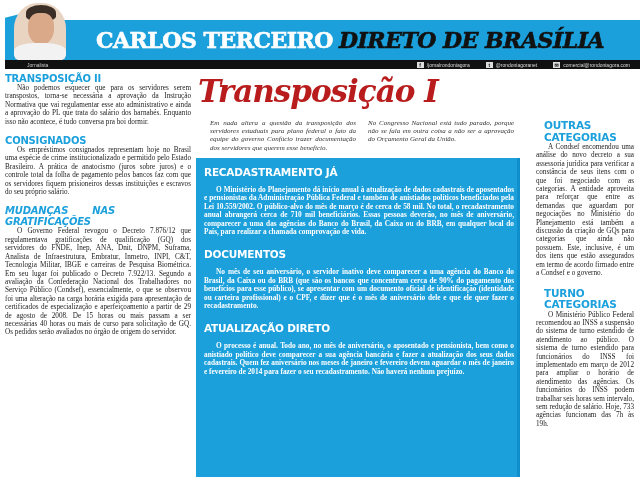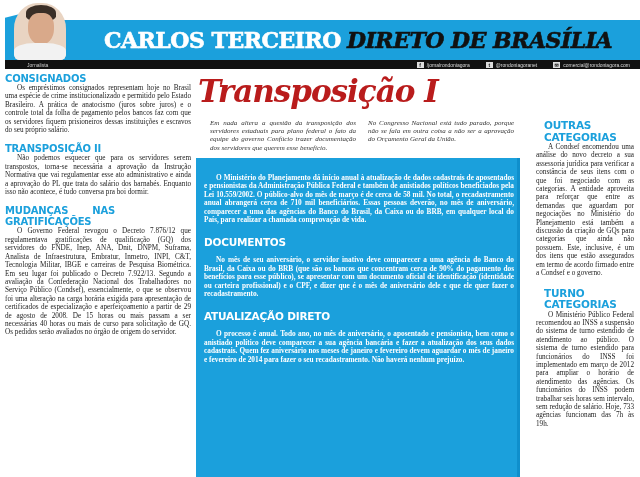--- a/index.html
+++ b/index.html
@@ -3,21 +3,21 @@
 <meta charset="utf-8">
 <style>
   * { box-sizing: border-box; margin: 0; padding: 0; }
   html, body { width: 640px; height: 477px; overflow: hidden; background: #fff; }
   body { font-family: "Liberation Serif", serif; color: #222; position: relative; }
 
   
   .header { position: absolute; left: 0; top: 0; width: 640px; height: 70px; }
   .banner { position: absolute; left: 5px; top: 20px; width: 635px; height: 40px; background: #1ba0dc; }
   .banner-tab { position: absolute; left: 5px; top: 14px; width: 30px; height: 12px; background: #1ba0dc; transform: skewY(-14deg); }
-  .banner-title { position: absolute; left: 104px; top: 22px; height: 36px; display: flex; align-items: center; white-space: nowrap; }
+  .banner-title { position: absolute; left: 96px; top: 22px; height: 36px; display: flex; align-items: center; white-space: nowrap; }
   .name { font-family: "DejaVu Serif", serif; font-weight: bold; font-size: 22px; color: #fff; letter-spacing: -0.5px; -webkit-text-stroke: 0.6px #fff; }
   .column-name { font-family: "DejaVu Serif", serif; font-weight: bold; font-style: italic; font-size: 22px; color: #111; margin-left: 6px; letter-spacing: -0.5px; text-align: right; -webkit-text-stroke: 0.6px #111; }
   .strip { position: absolute; left: 5px; top: 60px; width: 635px; height: 9px; background: #111; display: flex; align-items: center; }
   .role { font-family: "Liberation Sans", sans-serif; font-size: 5px; color: #ccc; margin-left: 22px; }
   .contacts { position: absolute; right: 10px; top: 0; height: 9px; display: flex; align-items: center; gap: 16px; }
   .contact { display: flex; align-items: center; gap: 3px; font-family: "Liberation Sans", sans-serif; font-size: 5px; color: #ddd; }
   .c-icon { width: 7px; height: 6px; background: #ddd; color: #111; font-size: 5px; line-height: 6px; text-align: center; font-weight: bold; }
   .avatar { position: absolute; left: 14px; top: 3px; width: 52px; height: 57px; border-radius: 45% 45% 10% 10%; overflow: hidden; background: #e9d4c2; }
   .avatar .hair { position: absolute; left: 12px; top: 2px; width: 30px; height: 16px; background: #3a2e26; border-radius: 50% 50% 30% 30%; }
   .avatar .face { position: absolute; left: 14px; top: 10px; width: 26px; height: 32px; background: #d9a98a; border-radius: 40% 40% 50% 50%; }
@@ -73,42 +73,43 @@
       <div class="contact">
         <span class="c-icon">✉</span>
         <span>comercial@rondoniagora.com</span>
       </div>
     </div>
   </div>
 </div>
 
 <div class="col left">
   <div class="sec">
+    <div class="sec-head">TRANSPOSIÇÃO II</div>
+    <p>Não podemos esquecer que para os servidores serem transpostos, torna-se necessária a aprovação da Instrução Normativa que vai regulamentar esse ato administrativo e ainda a aprovação do PL que trata do salário dos barnabés. Enquanto isso não acontece, é tudo conversa pra boi dormir.</p>
+  </div>
+  <div class="sec">
     <div class="sec-head">CONSIGNADOS</div>
     <p>Os empréstimos consignados representam hoje no Brasil uma espécie de crime institucionalizado e permitido pelo Estado Brasileiro. A prática de anatocismo (juros sobre juros) e o controle total da folha de pagamento pelos bancos faz com que os servidores fiquem prisioneiros dessas instituições e escravos do seu próprio salário.</p>
   </div>
   <div class="sec">
-    <div class="sec-head">TRANSPOSIÇÃO II</div>
-    <p>Não podemos esquecer que para os servidores serem transpostos, torna-se necessária a aprovação da Instrução Normativa que vai regulamentar esse ato administrativo e ainda a aprovação do PL que trata do salário dos barnabés. Enquanto isso não acontece, é tudo conversa pra boi dormir.</p>
-  </div>
-  <div class="sec">
-    <div class="sec-head" style="width:110px;">MUDANÇAS NAS GRATIFICAÇÕES</div>
+    <div class="sec-head" style="width:110px;font-style:italic;">MUDANÇAS NAS GRATIFICAÇÕES</div>
     <p>O Governo Federal revogou o Decreto 7.876/12 que regulamentava gratificações de qualificação (GQ) dos servidores do FNDE, Inep, ANA, Dnit, DNPM, Suframa, Analista de Infraestrutura, Embratur, Inmetro, INPI, C&amp;T, Tecnologia Militar, IBGE e carreiras de Pesquisa Biométrica. Em seu lugar foi publicado o Decreto 7.922/13. Segundo a avaliação da Confederação Nacional dos Trabalhadores no Serviço Público (Condsef), essencialmente, o que se observou foi uma alteração na carga horária exigida para apresentação de certificados de especialização e aperfeiçoamento a partir de 29 de agosto de 2008. De 15 horas ou mais passam a ser necessárias 40 horas ou mais de curso para solicitação de GQ. Os pedidos serão avaliados no órgão de origem do servidor.</p>
   </div>
 </div>
 
 <div class="col mid">
   <div class="main-title">Transposição I</div>
   <div class="intro">
     <div>Em nada altera a questão da transposição dos servidores estaduais para plano federal o fato da equipe do governo Confúcio trazer documentação dos servidores que querem esse benefício.</div>
     <div>No Congresso Nacional está tudo parado, porque não se fala em outra coisa a não ser a aprovação do Orçamento Geral da União.</div>
   </div>
   <div class="blue-box">
     <div class="blue-edge"></div>
     <div class="sec">
+      <div class="sec-head">RECADASTRAMENTO JÁ</div>
       <p>O Ministério do Planejamento dá início anual à atualização de dados cadastrais de aposentados e pensionistas da Administração Pública Federal e também de anistiados políticos beneficiados pela Lei 10.559/2002. O público-alvo do mês de março é de cerca de 58 mil. No total, o recadastramento anual abrangerá cerca de 710 mil beneficiários. Essas pessoas deverão, no mês de aniversário, comparecer a uma das agências do Banco do Brasil, da Caixa ou do BRB, em qualquer local do País, para realizar a chamada comprovação de vida.</p>
     </div>
     <div class="sec">
       <div class="sec-head">DOCUMENTOS</div>
       <p>No mês de seu aniversário, o servidor inativo deve comparecer a uma agência do Banco do Brasil, da Caixa ou do BRB (que são os bancos que concentram cerca de 90% do pagamento dos benefícios para esse público), se apresentar com um documento oficial de identificação (identidade ou carteira profissional) e o CPF, e dizer que é o mês de aniversário dele e que ele quer fazer o recadastramento.</p>
     </div>
     <div class="sec">
       <div class="sec-head">ATUALIZAÇÃO DIRETO</div>
       <p>O processo é anual. Todo ano, no mês de aniversário, o aposentado e pensionista, bem como o anistiado político deve comparecer a sua agência bancária e fazer a atualização dos seus dados cadastrais. Quem fez aniversário nos meses de janeiro e fevereiro devem aguardar o mês de janeiro e fevereiro de 2014 para fazer o seu recadastramento. Não haverá nenhum prejuízo.</p>
     </div>

